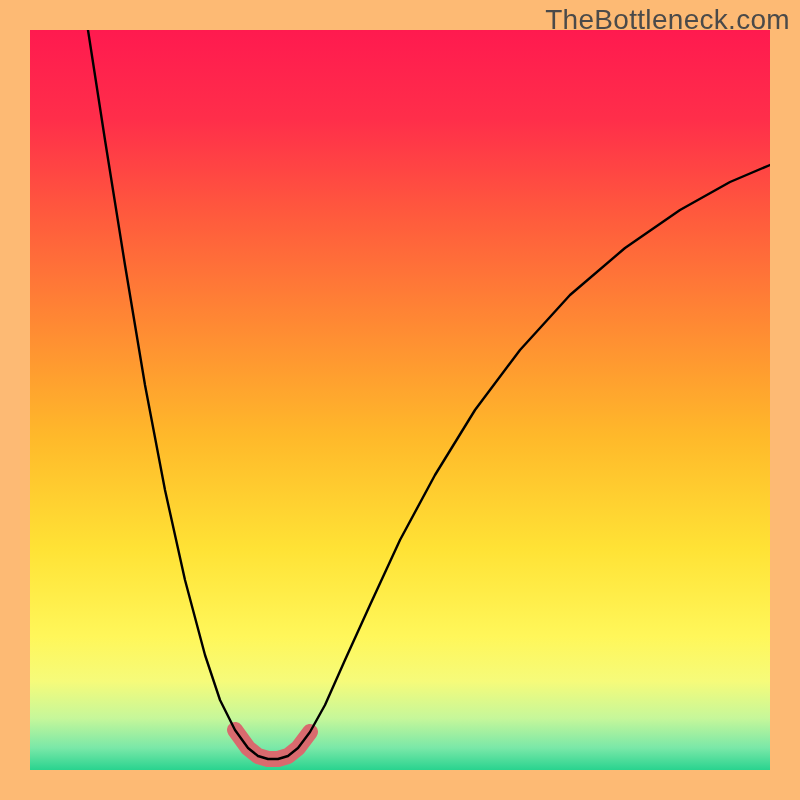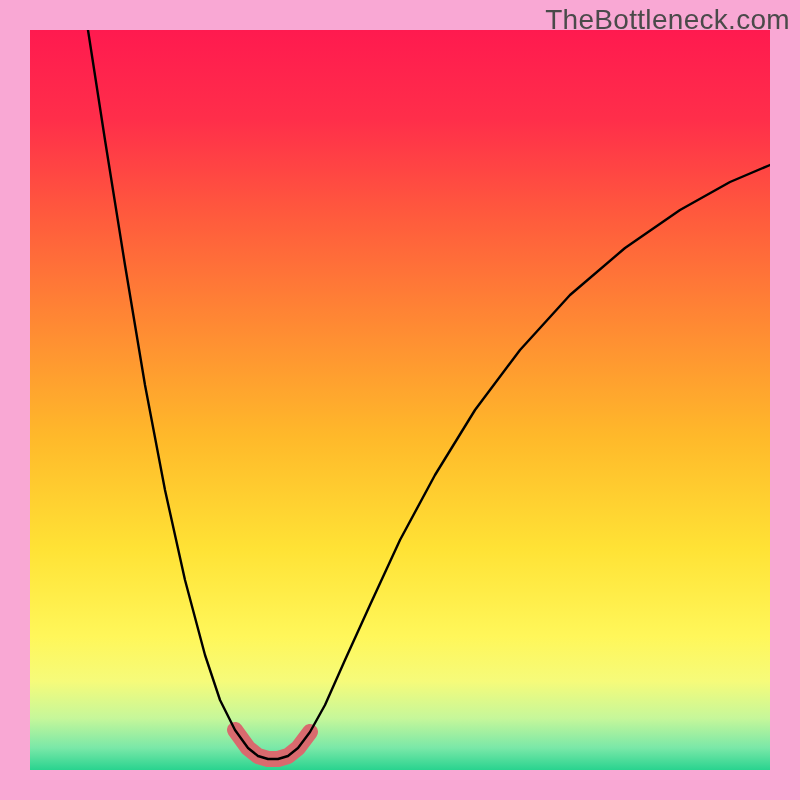--- a/index.html
+++ b/index.html
@@ -7,21 +7,21 @@
     padding: 0;
     width: 800px;
     height: 800px;
     background: #000;
     position: relative;
     font-family: Arial, Helvetica, sans-serif;
   }
   .outer {
     position: absolute;
     inset: 0;
-    background: #f9a8d4;
+    background: #fdba74;
   }
   .plot {
     position: absolute;
     left: 30px;
     top: 30px;
     width: 740px;
     height: 740px;
     overflow: hidden;
   }
   .watermark {

